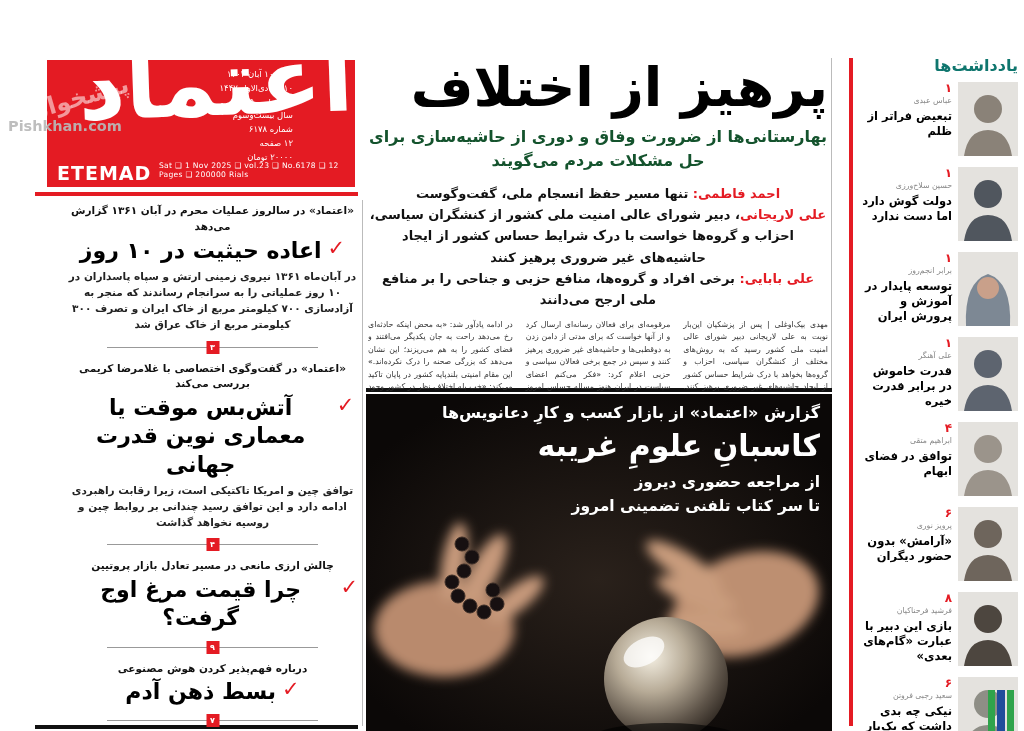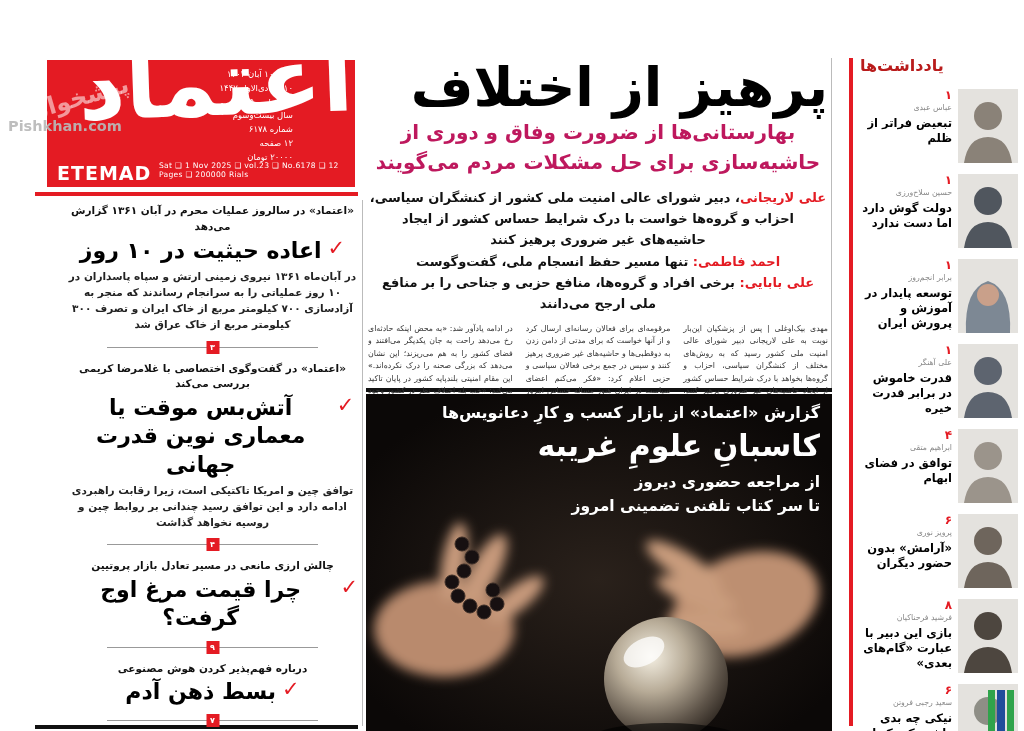--- a/index.html
+++ b/index.html
@@ -32,37 +32,37 @@
   .check { color:#e41b23; font-size:21px; font-weight:bold; line-height:1.1; }
   .lc-headline { font-size:22px; font-weight:bold; color:#000; line-height:1.28; }
   .lc-body { font-size:10.5px; font-weight:bold; color:#222; line-height:1.55; margin-top:3px; }
   .divider { position:relative; height:15px; margin:7px 40px 6px; }
   .divider::before { content:""; position:absolute; left:0; right:0; top:7px; height:1px; background:#999; }
   .page-badge { position:absolute; left:50%; top:1px; transform:translateX(-50%); width:13px; height:13px; background:#e41b23; color:#fff; font-size:8px; font-weight:bold; line-height:13px; text-align:center; }
 
   
   .lead { position:absolute; left:368px; top:58px; width:460px; direction:rtl; text-align:center; }
   .lead-headline { font-size:54px; font-weight:bold; color:#000; line-height:1.1; letter-spacing:-1px;text-align:right; }
-  .lead-deck { font-size:20px; font-weight:bold; color:#be185d; line-height:1.5; }
+  .lead-deck { font-size:16px; font-weight:bold; color:#14532d; line-height:1.5; margin-top:8px; }
   .lead-bullets { margin-top:10px; font-size:13px; font-weight:bold; color:#111; line-height:1.62; }
   .speaker { color:#e41b23; }
   .lead-body { margin-top:9px; direction:rtl; text-align:justify; font-size:7.8px; color:#333; line-height:1.6; column-count:3; column-gap:13px; height:88px; overflow:hidden; }
 
   
   .photo-box { position:absolute; left:366px; top:394px; width:466px; height:419px; background:#0b0807; overflow:hidden; }
   .photo-box svg.scene { position:absolute; left:0; top:0; }
   .photo-overlay { position:absolute; right:12px; top:8px; direction:rtl; text-align:right; color:#fff; z-index:5; }
   .po-kicker { font-size:16px; font-weight:bold; line-height:1.4; }
   .po-headline { font-size:30px; font-weight:bold; margin-top:4px; }
   .po-sub { font-size:15.5px; font-weight:bold; line-height:1.5; margin-top:8px; }
   .po-page { position:absolute; left:8px; bottom:16px; color:#fff; font-size:11px; font-weight:bold; z-index:5; }
 
   
   .sidebar { position:absolute; left:860px; top:56px; width:158px; direction:rtl; }
-  .sb-title { color:#b91c1c; font-size:16px; font-weight:bold; text-align:left; margin-bottom:9px; }
+  .sb-title { color:#0f766e; font-size:16px; font-weight:bold; text-align:right; margin-bottom:2px; }
   .sb-item { display:flex; flex-direction:row; gap:6px; align-items:flex-start; padding:5px 0 6px; }
   .sb-photo { flex:0 0 60px; width:60px; height:74px; background:#ddd; }
   .sb-text { flex:1; text-align:right; }
   .sb-num { color:#e41b23; font-size:12px; font-weight:bold; line-height:1; }
   .sb-author { color:#888; font-size:7.8px; margin-top:2px; }
   .sb-title-txt { color:#000; font-size:11.5px; font-weight:bold; line-height:1.32; margin-top:4px; }
 
   
   .color-bars { position:absolute; left:988px; top:690px; width:26px; height:41px; display:flex; gap:2px; }
   .color-bars i { display:block; width:8px; height:100%; }
@@ -151,22 +151,22 @@
         <span class="lc-headline">بیش از ۱۰۰ روز بی‌خبری</span>
       </div>
 
     </div>
   </div>
 
   <div class="lead">
     <div class="lead-headline">پرهیز از اختلاف</div>
     <div class="lead-deck">بهارستانی‌ها از ضرورت وفاق و دوری از حاشیه‌سازی برای حل مشکلات مردم می‌گویند</div>
     <div class="lead-bullets">
+      <div><span class="speaker">احمد فاطمی:</span><span> تنها مسیر حفظ انسجام ملی، گفت‌وگوست</span></div>
       <div><span class="speaker">علی لاریجانی</span><span>، دبیر شورای عالی امنیت ملی کشور از کنشگران سیاسی، احزاب و گروه‌ها خواست با درک شرایط حساس کشور از ایجاد حاشیه‌های غیر ضروری پرهیز کنند</span></div>
-      <div><span class="speaker">احمد فاطمی:</span><span> تنها مسیر حفظ انسجام ملی، گفت‌وگوست</span></div>
       <div><span class="speaker">علی بابایی:</span><span> برخی افراد و گروه‌ها، منافع حزبی و جناحی را بر منافع ملی ارجح می‌دانند</span></div>
     </div>
     <div class="lead-body">
       <span>مهدی بیک‌اوغلی | پس از پزشکیان این‌بار نوبت به علی لاریجانی دبیر شورای عالی امنیت ملی کشور رسید که به روش‌های مختلف از کنشگران سیاسی، احزاب و گروه‌ها بخواهد با درک شرایط حساس کشور از ایجاد حاشیه‌های غیر ضروری پرهیز کنند. لاریجانی ابتدا با خط و امضای خود، مرقومه‌ای برای فعالان رسانه‌ای ارسال کرد و از آنها خواست که برای مدتی از دامن زدن </span><span>به دوقطبی‌ها و حاشیه‌های غیر ضروری پرهیز کنند و سپس در جمع برخی فعالان سیاسی و حزبی اعلام کرد: «فکر می‌کنم اعضای سیاست در ایران هنوز مساله حساس امروز ایران را به خوبی لمس نکرده‌اند.» لاریجانی در ادامه یادآور شد: «به محض اینکه حادثه‌ای رخ می‌دهد راحت به جان یکدیگر می‌افتند و فضای کشور را به هم می‌ریزند؛ این نشان می‌دهد که بزرگی صحنه را درک نکرده‌اند.» </span><span>این مقام امنیتی بلندپایه کشور در پایان تاکید می‌کند: «خب بله اختلاف نظر در کشور وجود دارد. وقتی شما در عرصه جنگ مهمی هستید، باید خیلی چیزها را برای روز دیگری بگذارید. خداوند برای همین روزها گذاشته است دیگر. این یک اشکال است که باید به زبان‌های مختلف گفت، زیرا اگر درک نشود به کشور لطمه می‌زند.» </span>
       
     </div>
   </div>
 
   <div class="photo-box">
     <svg class="scene" width="466" height="337" viewBox="0 0 466 337">

